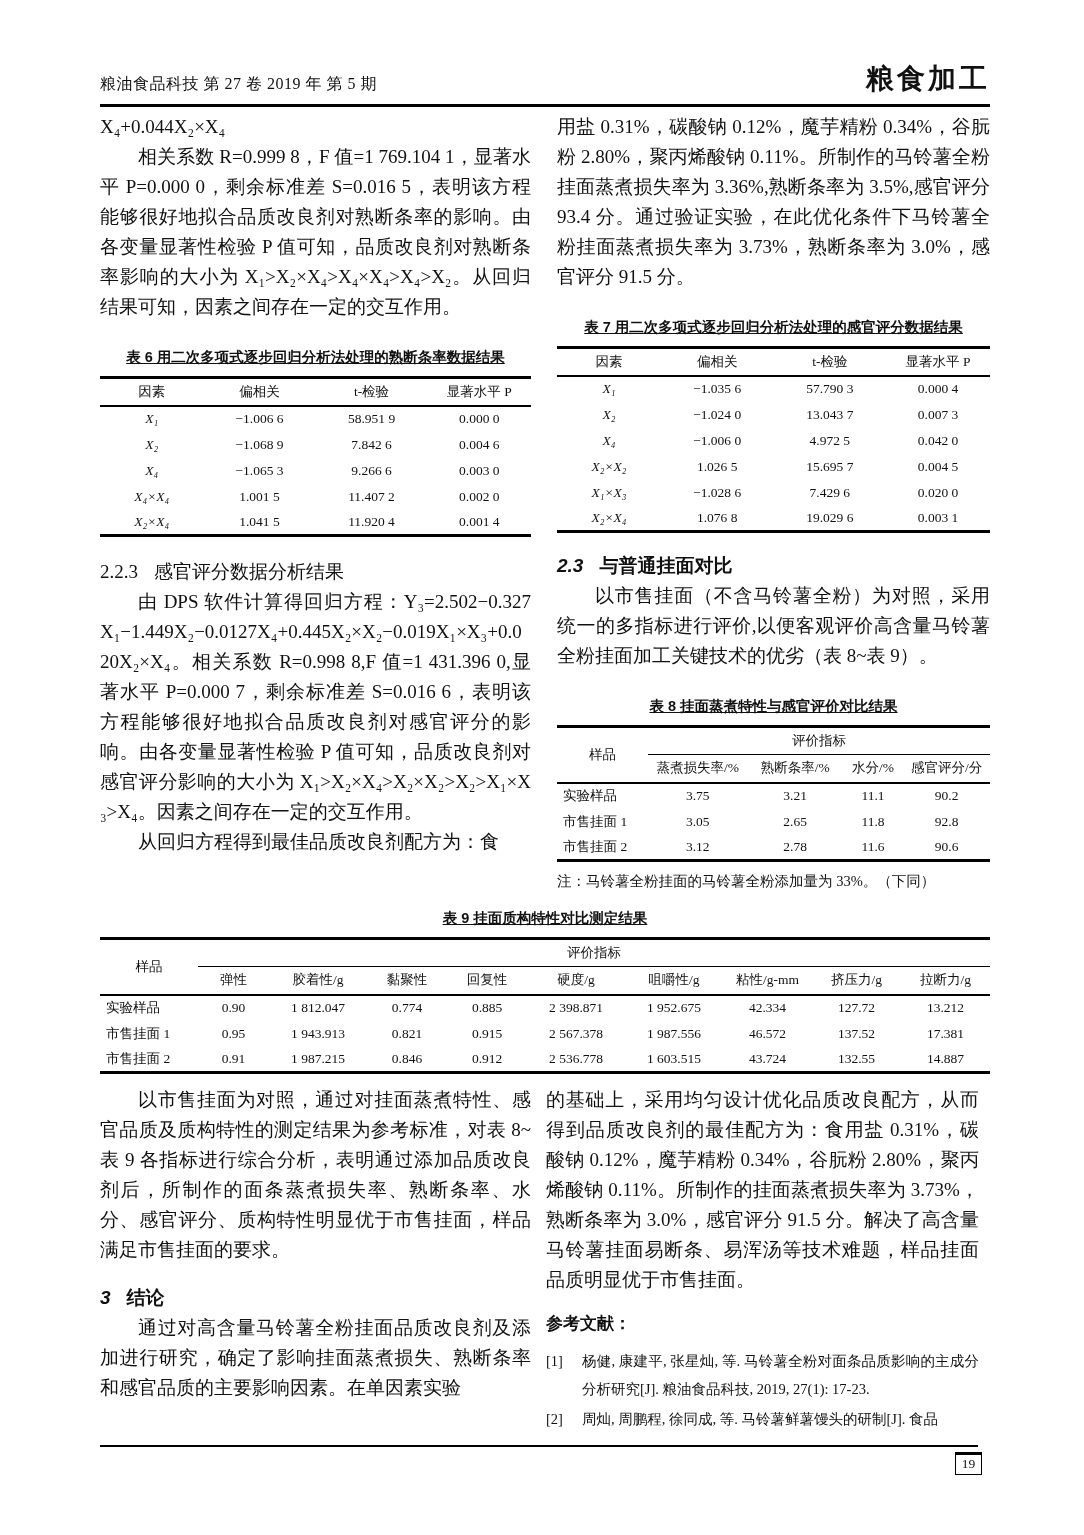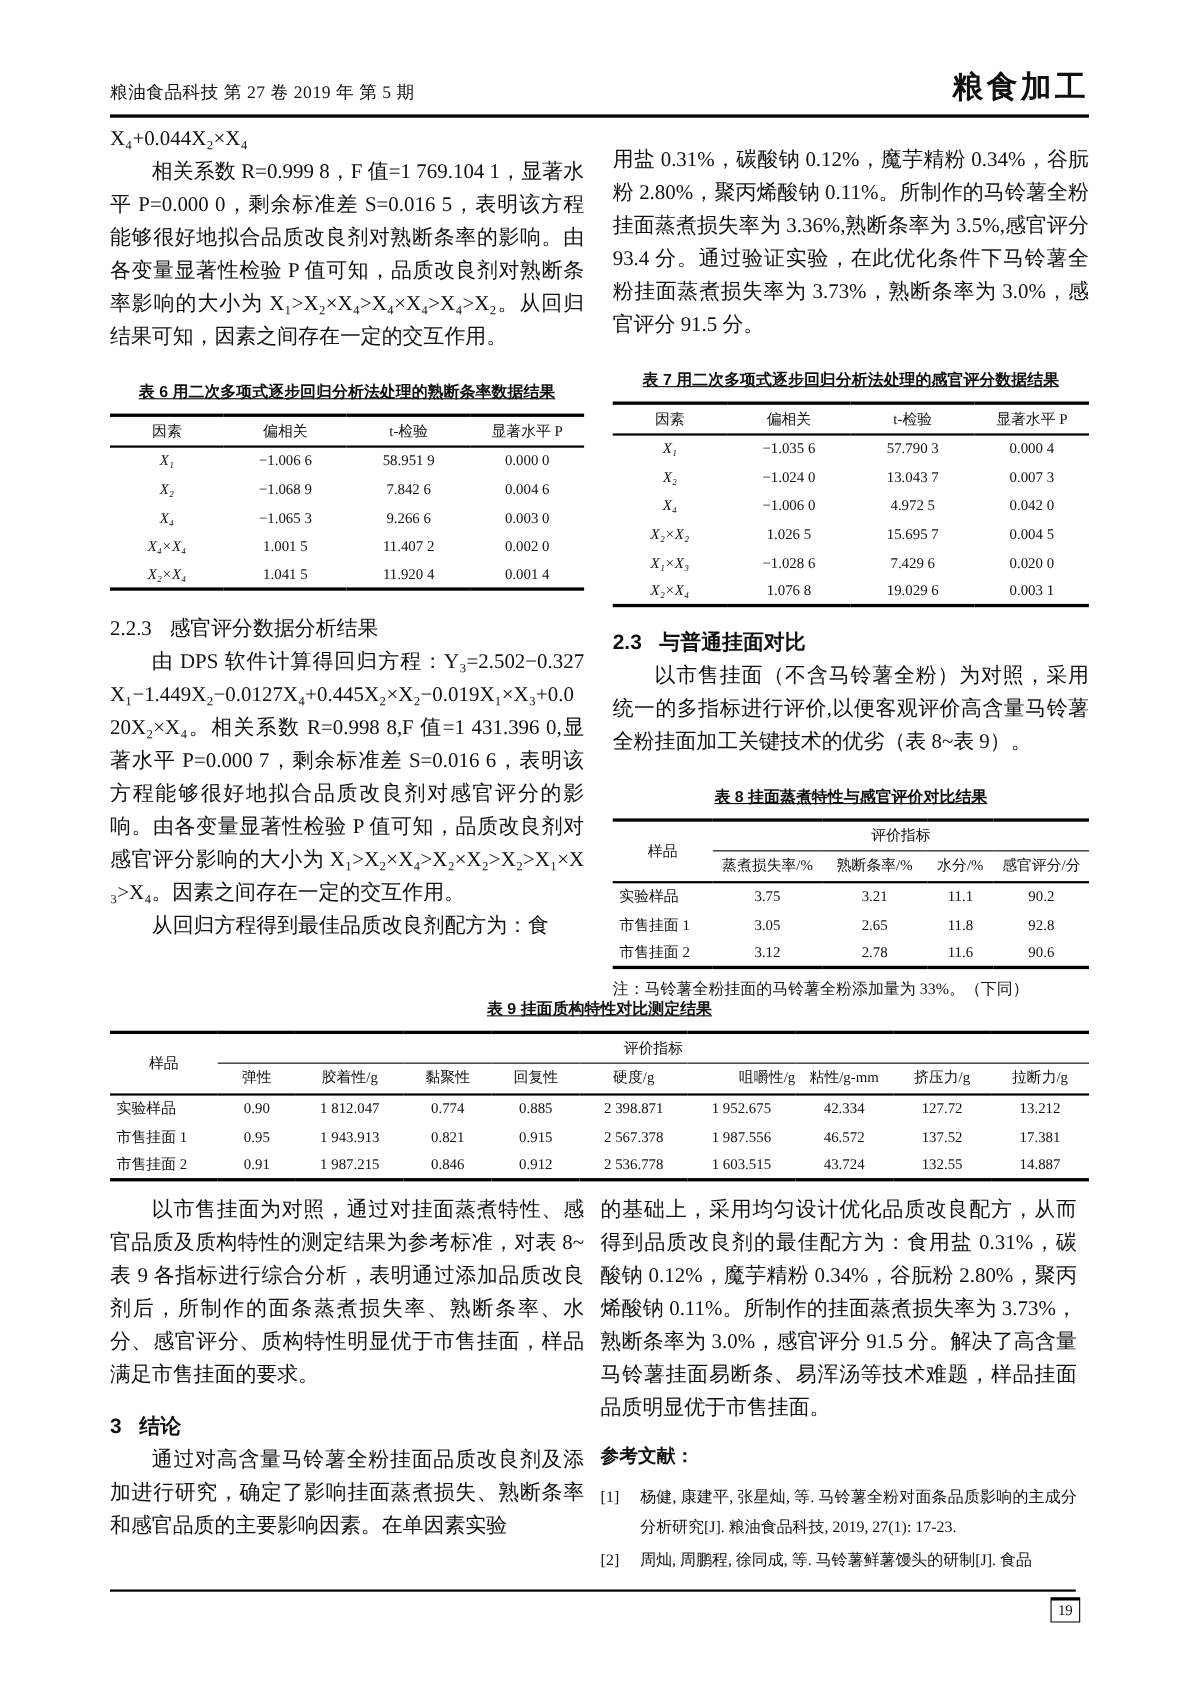--- a/index.html
+++ b/index.html
@@ -14,35 +14,35 @@
   .journal-info { position:absolute; left:0; top:14px; font-size:16px; letter-spacing:0.5px; }
   .section-badge {
     position:absolute; right:0; top:0; font-size:28px; font-weight:bold;
     font-family:"Liberation Sans", sans-serif; letter-spacing:3px;
   }
   .header-rule { position:absolute; left:100px; top:104px; width:890px; height:3px; background:#000; }
 
   
   .col { position:absolute; }
   .col-left-top   { left:100px; top:112px; width:431px; }
-  .col-right-top  { left:557px; top:112px; width:433px;margin-top:19px; }
+  .col-right-top  { left:557px; top:112px; width:433px; }
   .table9-block   { left:100px; top:903px; width:890px; }
   .col-left-bot   { left:100px; top:1085px; width:431px; }
   .col-right-bot  { left:546px; top:1085px; width:433px; }
 
   
   .body-text { font-size:19px; line-height:30px; text-align:justify; word-break:break-all; }
   .indent { text-indent:2em; }
   .sub-heading { font-size:19px; line-height:30px; margin-top:20px; }
   .sub-heading .sec-num { margin-right:16px; }
   .bold-heading {
     font-family:"Liberation Sans", sans-serif; font-weight:bold;
     font-size:19px; line-height:30px; margin-top:18px;
   }
-  .bold-heading .sec-num { margin-right:16px; }
+  .bold-heading .sec-num { margin-right:16px;font-style:italic; }
 
   
   .table-title {
     text-align:center; font-weight:bold; font-family:"Liberation Sans", sans-serif;
     font-size:14.5px; line-height:22px; margin:24px 0 8px 0;text-decoration:underline;
   }
   .paper-table {
     width:100%; border-collapse:collapse;
     border-top:3px solid #000; border-bottom:3px solid #000;
     font-size:13.5px;
@@ -61,21 +61,21 @@
   .sample-table thead th.group-col  { height:28px; border-bottom:1px solid #000; }
   .sample-table thead tr.sub-row th { height:28px; border-bottom:2.5px solid #000; }
   .sample-table td { height:26px; }
   .sample-table td.first-col { text-align:left; padding-left:6px; }
   .t8 th.sample-col { width:21%; }
   .t8 tr.sub-row th:nth-child(1){ width:23%; } .t8 tr.sub-row th:nth-child(2){ width:22%; }
   .t8 tr.sub-row th:nth-child(3){ width:14%; } .t8 tr.sub-row th:nth-child(4){ width:20%; }
   .t9 th.sample-col { width:11%; }
   .t9 tr.sub-row th:nth-child(1){ width:8%; }  .t9 tr.sub-row th:nth-child(2){ width:11%; }
   .t9 tr.sub-row th:nth-child(3){ width:9%; }  .t9 tr.sub-row th:nth-child(4){ width:9%; }
-  .t9 tr.sub-row th:nth-child(5){ width:11%; } .t9 tr.sub-row th:nth-child(6){ width:11%;text-align:right; }
+  .t9 tr.sub-row th:nth-child(5){ width:11%; } .t9 tr.sub-row th:nth-child(6){ width:11%; }
   .t9 tr.sub-row th:nth-child(7){ width:10%; } .t9 tr.sub-row th:nth-child(8){ width:10%; }
   .t9 tr.sub-row th:nth-child(9){ width:10%; }
   .table-note { font-size:14.5px; line-height:22px; margin-top:8px; }
   .t9-title { margin-top:4px; }
 
   
   .refs-heading {
     font-family:"Liberation Sans", sans-serif; font-weight:bold;
     font-size:17px; line-height:26px; margin-top:16px;
   }

